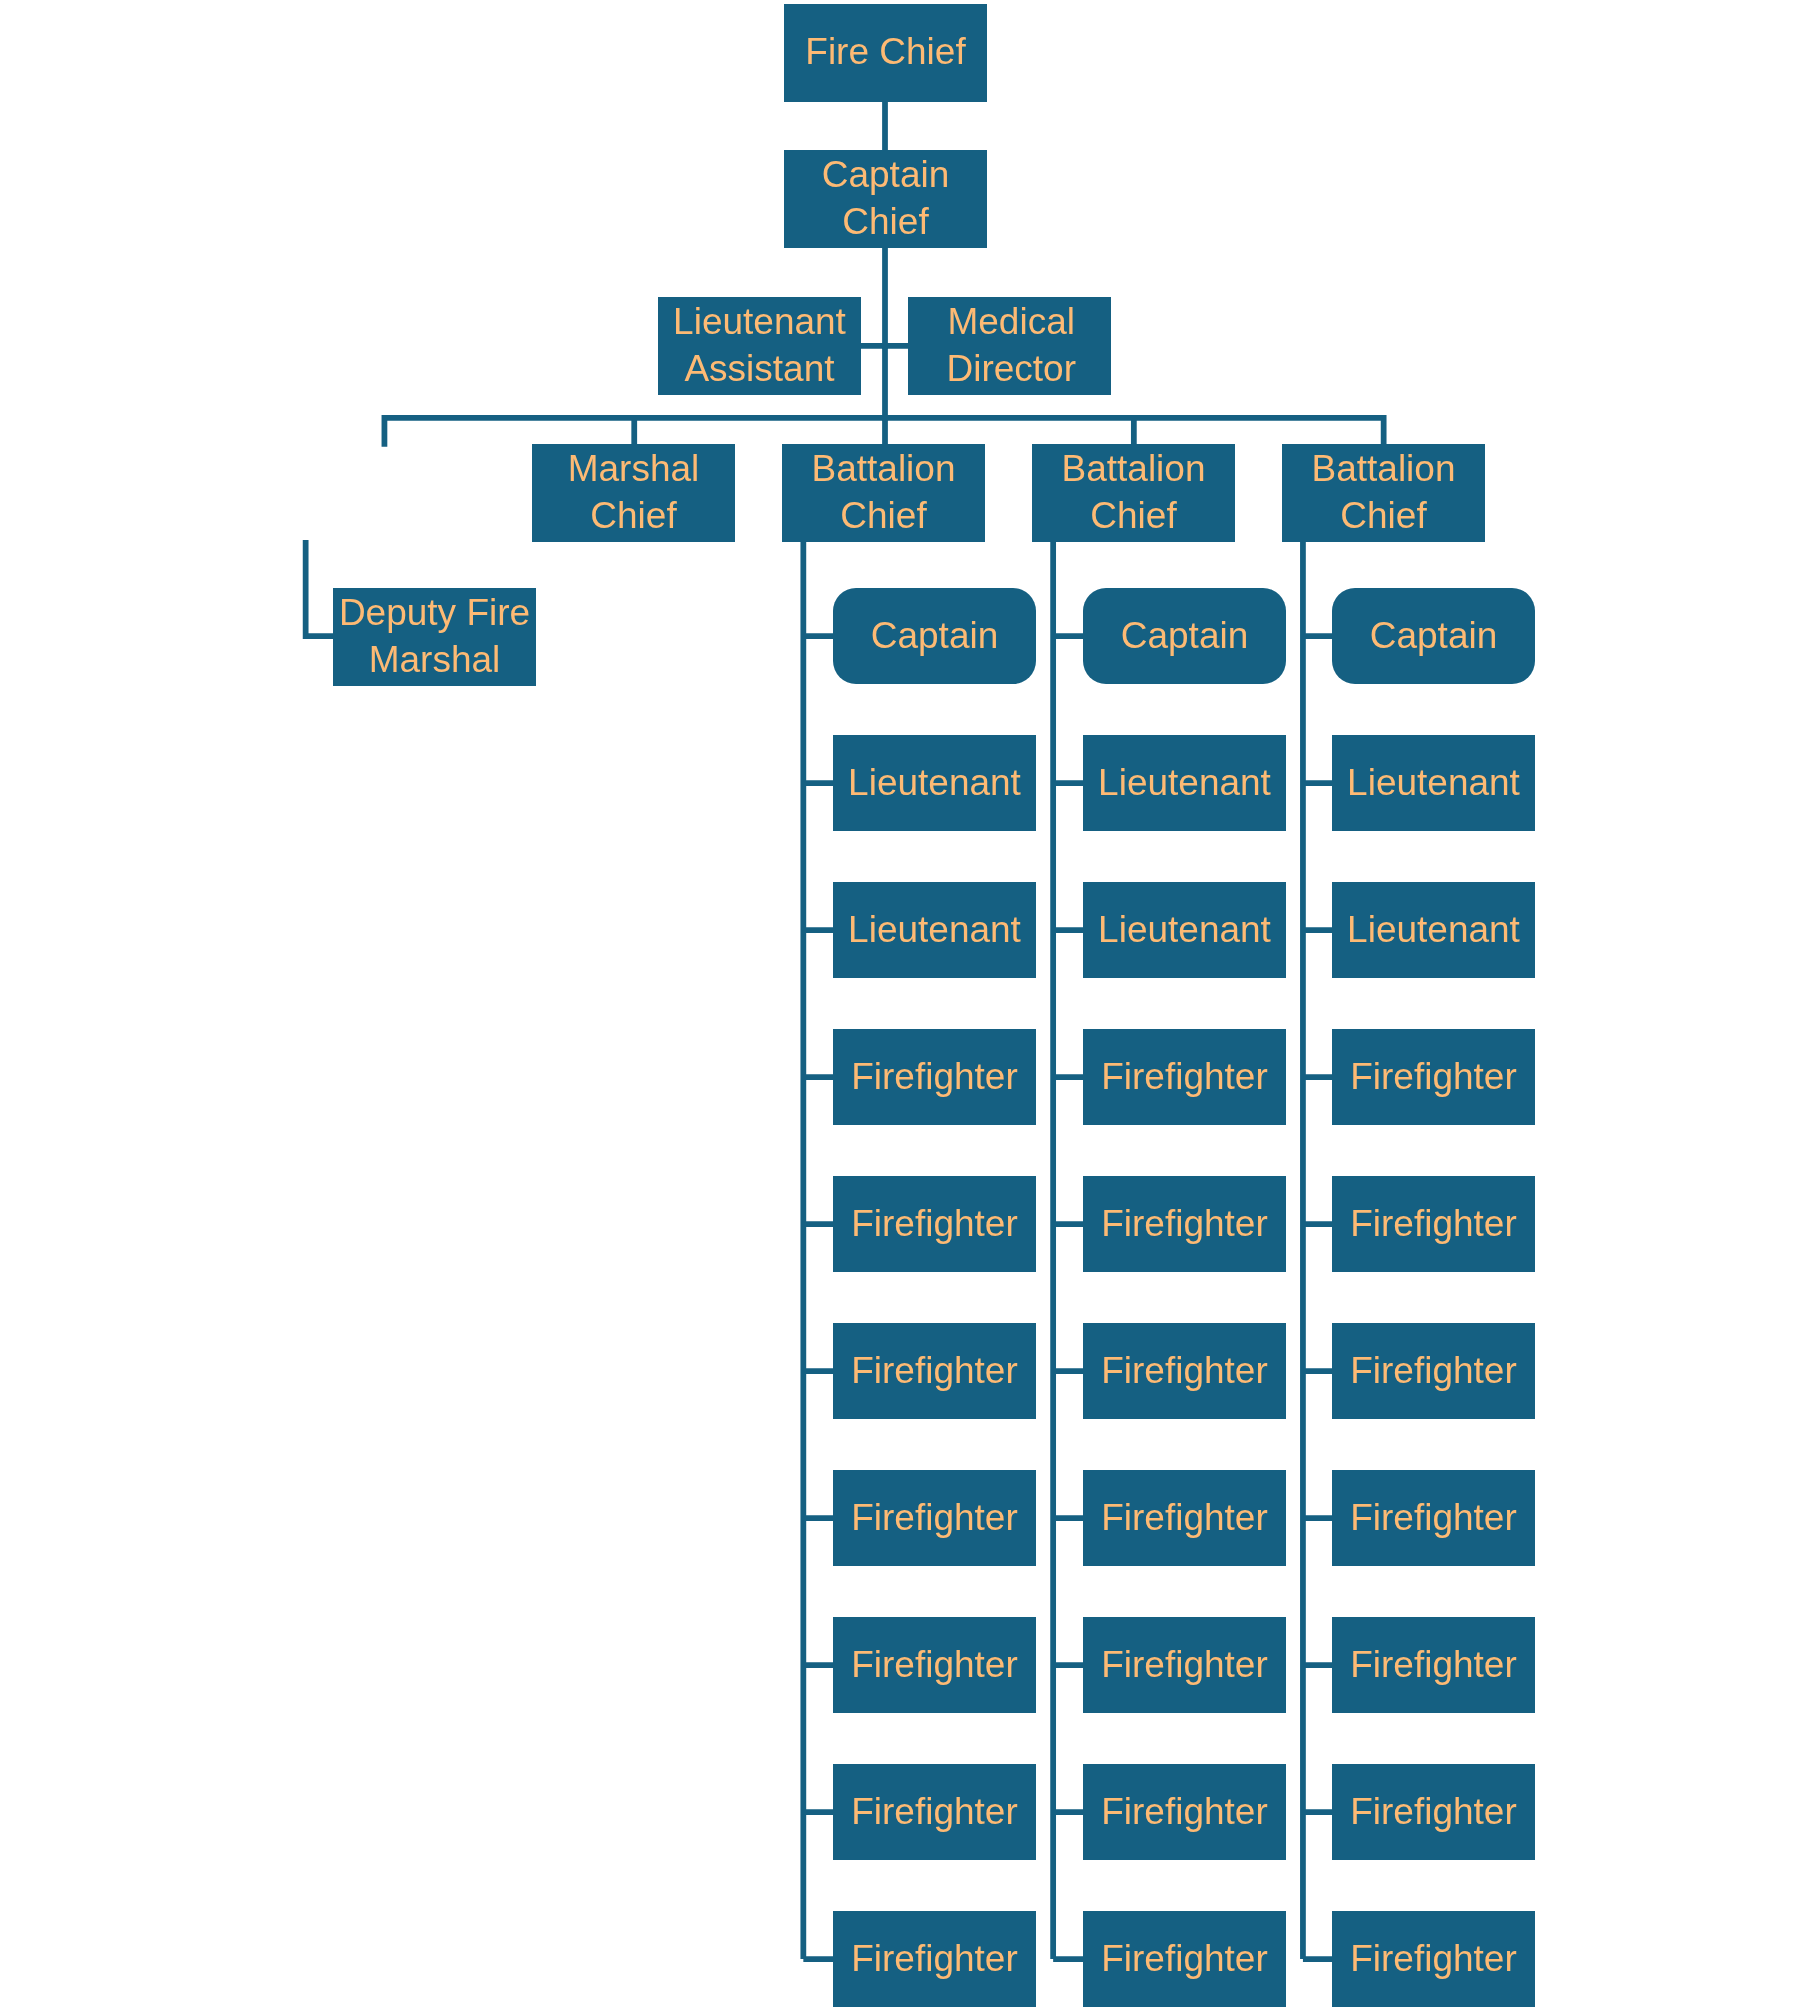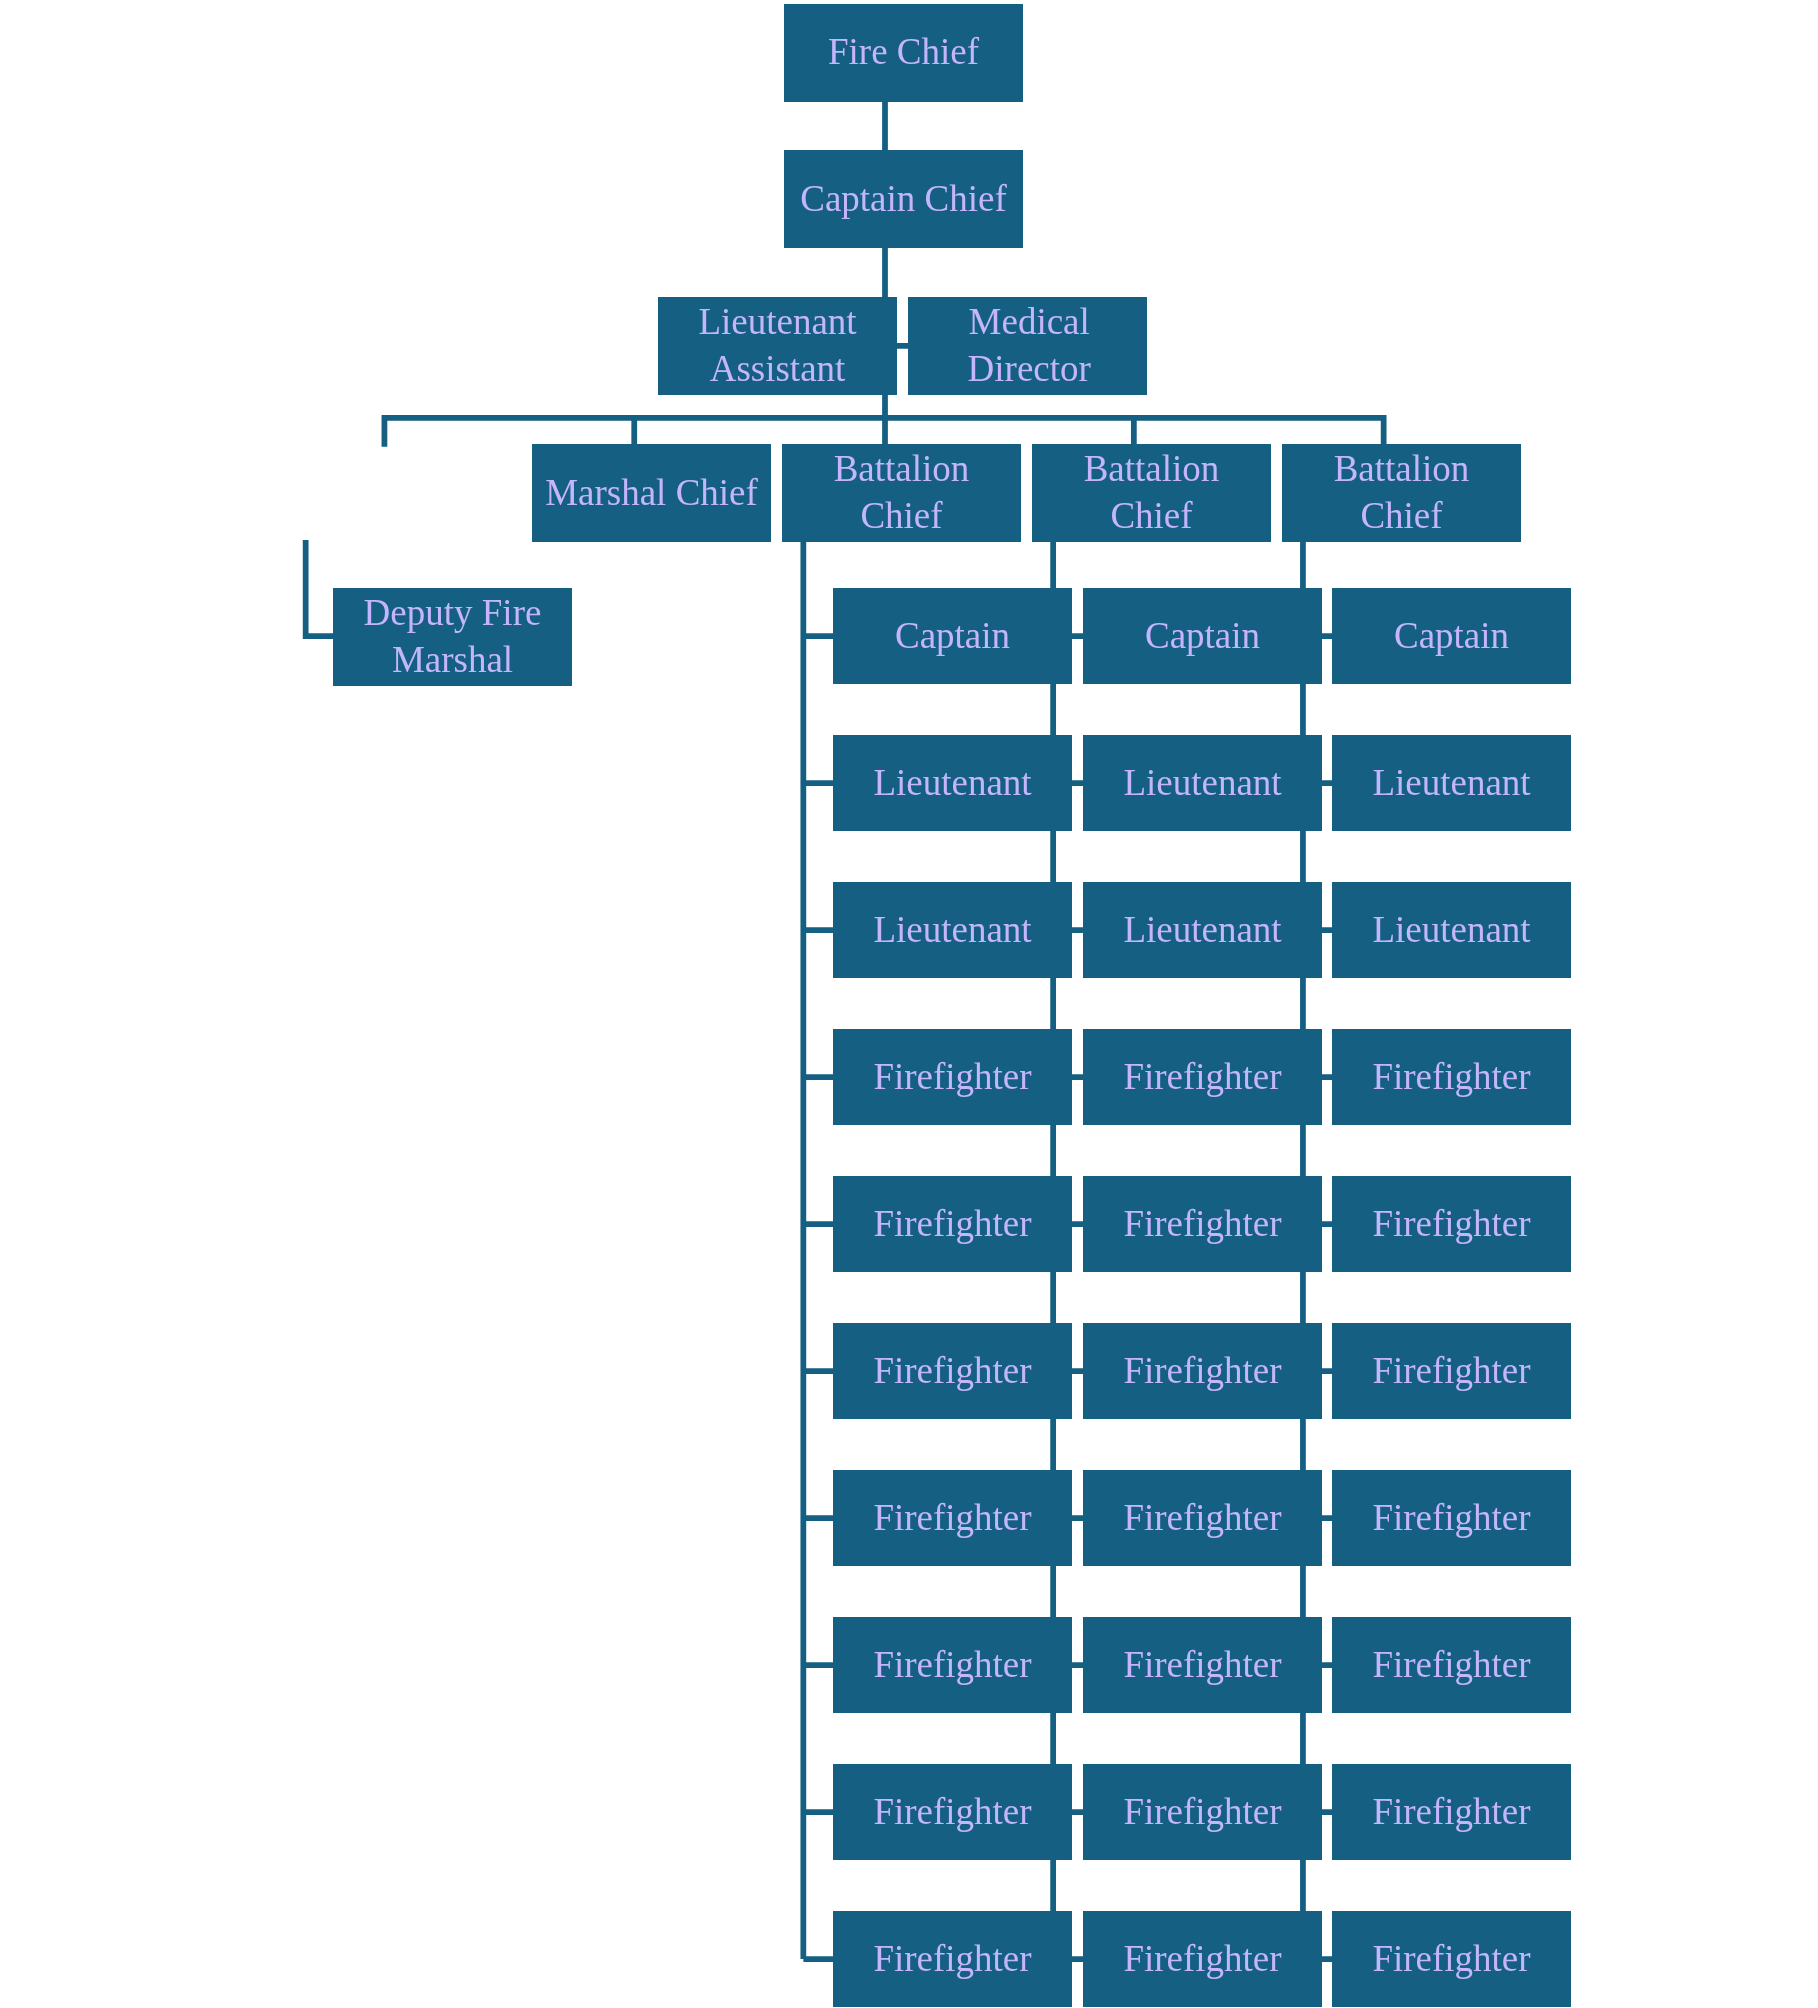--- a/index.html
+++ b/index.html
@@ -7,53 +7,52 @@
     position: relative;
     width: 1819px;
     height: 2009px;
     background: #ffffff;
     overflow: hidden;
     font-family: "Liberation Sans", sans-serif;
   }
   svg.connectors { position: absolute; left: 0; top: 0; }
   .box {
     position: absolute;
-    width: 239px;
+    width: 203px;
     height: 98px;
     background: #156082;
-    color: #c4b5fd;
+    color: #fdba74;
     display: flex;
     align-items: center;
     justify-content: center;
     text-align: center;
     font-size: 37px;
     line-height: 1.26;
     padding: 0 9.6px;
     box-sizing: border-box;
-    font-family: Liberation Serif, serif;
   }
   .member { height: 96px; }
   
   .fire-chief      { left: 784px; top: 3.8px; }
   .deputy-chief    { left: 784px; top: 150px; }
   .exec-assistant  { left: 658px; top: 297px; }
   .medical-director{ left: 908px; top: 297px; padding-left: 13px; }
   
   .fire-marshal    { left: 282px; top: 444px; }
   .training-chief  { left: 532px; top: 444px; }
   .bc1             { left: 782px; top: 444px; }
   .bc2             { left: 1032px; top: 444px; }
   .bc3             { left: 1282px; top: 444px; }
   
   .dfm             { left: 333px; top: 588px; padding: 0 1.9px; }
   
   .c1 { left: 833px; }
   .c2 { left: 1083px; }
   .c3 { left: 1332px; }
-  .r0 { top: 588px; }
+  .r0 { top: 588px; border-radius: 23px; }
   .r1 { top: 735px; }
   .r2 { top: 882px; }
   .r3 { top: 1029px; }
   .r4 { top: 1176px; }
   .r5 { top: 1323px; }
   .r6 { top: 1470px; }
   .r7 { top: 1617px; }
   .r8 { top: 1764px; }
   .r9 { top: 1911px; }
 </style>

